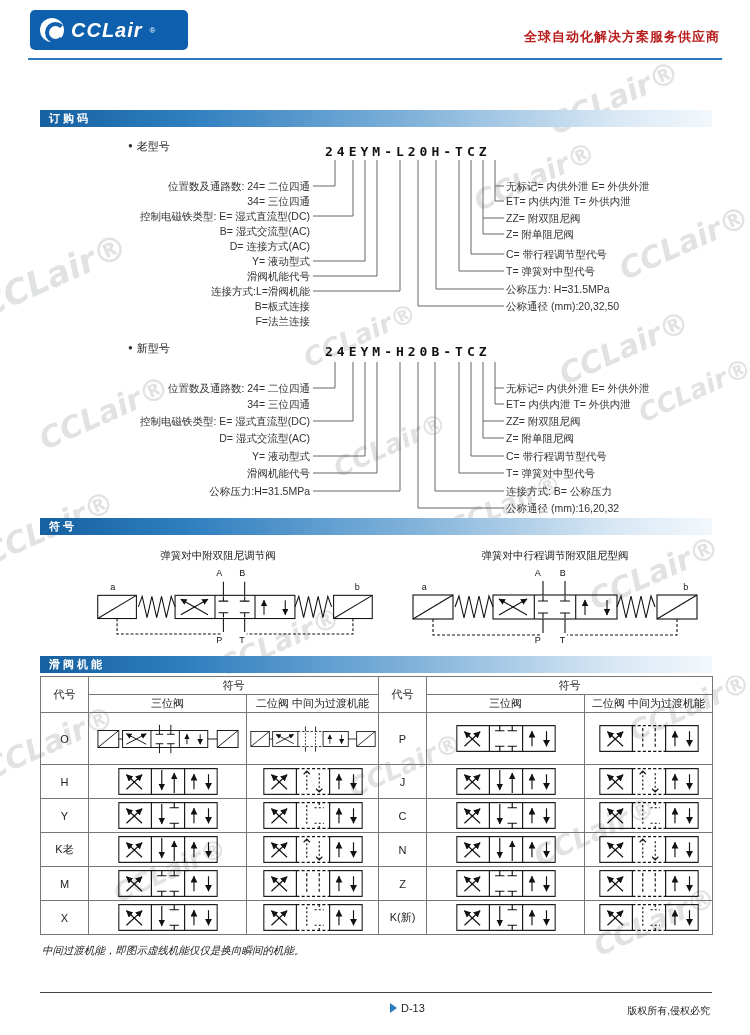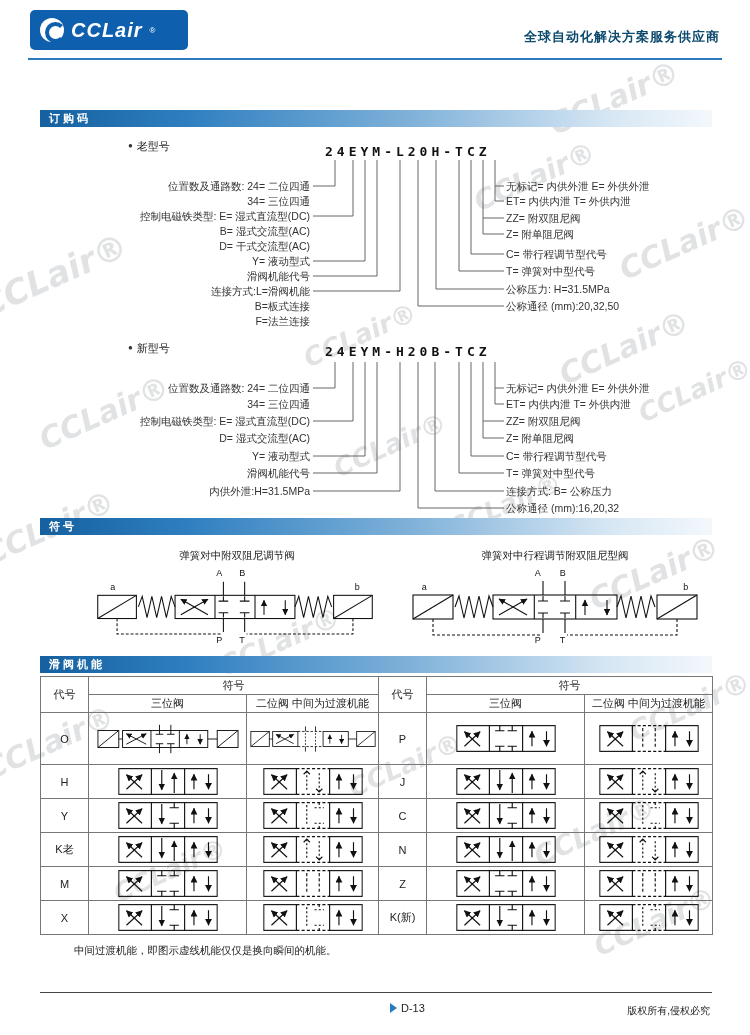--- a/index.html
+++ b/index.html
@@ -12,21 +12,21 @@
         transform:rotate(-24deg); font-family:"DejaVu Sans",sans-serif; pointer-events:none; white-space:nowrap; }
 
   
   .logo { position:absolute; left:30px; top:10px; width:158px; height:40px; background:#0e60ae; border-radius:5px;
           display:flex; align-items:center; gap:7px; padding:0 10px; }
   .logo-emblem { width:24px; height:24px; border-radius:50%; background:#fff; position:relative; flex:0 0 auto; }
   .logo-emblem::after { content:""; position:absolute; left:5px; top:4px; width:13px; height:13px; border-radius:50%;
           border:4px solid #0e60ae; border-right-color:transparent; }
   .logo-text { color:#fff; font-weight:bold; font-style:italic; font-size:20px; letter-spacing:1px; }
   .logo .reg { color:#fff; font-size:8px; vertical-align:super; }
-  .tagline { position:absolute; right:30px; top:28px; color:#0c4a6e; font-weight:bold; font-size:13px; letter-spacing:1px; }
+  .tagline { position:absolute; right:30px; top:28px; color:#b91c1c; font-weight:bold; font-size:13px; letter-spacing:1px; }
   .header-rule { position:absolute; left:28px; right:28px; top:58px; height:2px; background:#2a7abf; }
 
   
   .bar { position:absolute; left:40px; width:672px; height:17px; color:#fff; font-size:11px; font-weight:bold;
          line-height:17px; padding-left:9px; letter-spacing:3px;
          background:linear-gradient(90deg,#15609f 0%,#2f7fc0 22%,#7fb1d9 55%,#d7e7f4 85%,#f3f8fc 100%); }
 
   
   .model-label { position:absolute; left:128px; font-size:11px; color:#222; }
   .model-label .bullet { font-size:8px; vertical-align:2px; margin-right:4px; color:#333; }
@@ -54,21 +54,21 @@
   .spool-table thead tr { height:18px; }
   .spool-table tr.r-big { height:52px; }
   .spool-table tr.r-std { height:34px; }
   .cell-sym svg { display:block; margin:0 auto; }
 
   
   .note { position:absolute; left:42px; top:940px; width:668px; font-size:10.5px; color:#222; }
   .note-line1 { display:flex; align-items:center; gap:4px; white-space:nowrap; }
   .note-label { margin-right:2px; }
   .note-sym { flex:0 0 auto; }
-  .note-line2 { margin-left:32px; margin-top:4px; }
+  .note-line2 { margin-top:4px;font-style:italic; }
   .bottom-rule { position:absolute; left:40px; width:672px; top:992px; height:1px; background:#444; }
   .page-marker { position:absolute; left:390px; top:1002px; font-size:11px; color:#222; display:flex; align-items:center; gap:4px; }
   .page-marker .tri { width:0; height:0; border-left:7px solid #2a7abf; border-top:5px solid transparent; border-bottom:5px solid transparent; display:inline-block; }
   .copyright { position:absolute; right:40px; top:1004px; font-size:10px; color:#222; }
 </style>
 </head>
 <body>
 
 <svg width="0" height="0" style="position:absolute" aria-hidden="true">
   <defs>
@@ -247,21 +247,21 @@
 
   <div class="model-label" style="top:139px">
     <span class="bullet">●</span><span>老型号</span>
   </div>
   <div class="code" style="top:144px">24EYM-L20H-TCZ</div>
 
   <div class="annL" style="top:180px">位置数及通路数: 24= 二位四通</div>
   <div class="annL" style="top:195px">34= 三位四通</div>
   <div class="annL" style="top:210px">控制电磁铁类型: E= 湿式直流型(DC)</div>
   <div class="annL" style="top:225px">B= 湿式交流型(AC)</div>
-  <div class="annL" style="top:240px">D= 干式交流型(AC)</div>
+  <div class="annL" style="top:240px">D= 连接方式(AC)</div>
   <div class="annL" style="top:255px">Y= 液动型式</div>
   <div class="annL" style="top:270px">滑阀机能代号</div>
   <div class="annL" style="top:285px">连接方式:L=滑阀机能</div>
   <div class="annL" style="top:300px">B=板式连接</div>
   <div class="annL" style="top:315px">F=法兰连接</div>
 
   <div class="annR" style="top:180px">无标记= 内供外泄  E= 外供外泄</div>
   <div class="annR" style="top:195px">ET= 内供内泄  T= 外供内泄</div>
   <div class="annR" style="top:212px">ZZ= 附双阻尼阀</div>
   <div class="annR" style="top:228px">Z= 附单阻尼阀</div>
@@ -274,41 +274,41 @@
     <span class="bullet">●</span><span>新型号</span>
   </div>
   <div class="code" style="top:344px">24EYM-H20B-TCZ</div>
 
   <div class="annL" style="top:382px">位置数及通路数: 24= 二位四通</div>
   <div class="annL" style="top:398px">34= 三位四通</div>
   <div class="annL" style="top:415px">控制电磁铁类型: E= 湿式直流型(DC)</div>
   <div class="annL" style="top:432px">D= 湿式交流型(AC)</div>
   <div class="annL" style="top:450px">Y= 液动型式</div>
   <div class="annL" style="top:467px">滑阀机能代号</div>
-  <div class="annL" style="top:485px">内供外泄:H=31.5MPa</div>
+  <div class="annL" style="top:485px">公称压力:H=31.5MPa</div>
 
   <div class="annR" style="top:382px">无标记= 内供外泄  E= 外供外泄</div>
   <div class="annR" style="top:398px">ET= 内供内泄  T= 外供内泄</div>
   <div class="annR" style="top:415px">ZZ= 附双阻尼阀</div>
   <div class="annR" style="top:432px">Z= 附单阻尼阀</div>
   <div class="annR" style="top:450px">C= 带行程调节型代号</div>
   <div class="annR" style="top:467px">T= 弹簧对中型代号</div>
   <div class="annR" style="top:485px">连接方式: B= 公称压力</div>
   <div class="annR" style="top:502px">公称通径 (mm):16,20,32</div>
 
   <svg class="connectors" width="750" height="1035">
     <path d="M335,160 V186 H313 M353,160 V216 H313 M365,160 V261 H313 M377,160 V276 H313 M400,160 V291 H313"></path>
     <path d="M495,160 V201 H504 M495,186 H504 M483,160 V234 H504 M483,218 H504 M471,160 V254 H504 M459,160 V271 H504 M436,160 V289 H504 M418,160 V306 H504"></path>
     <path d="M335,362 V388 H313 M353,362 V421 H313 M365,362 V456 H313 M377,362 V473 H313 M400,362 V491 H313"></path>
     <path d="M495,362 V404 H504 M495,388 H504 M483,362 V438 H504 M483,421 H504 M471,362 V456 H504 M459,362 V473 H504 M435,362 V491 H504 M418,362 V508 H504"></path>
   </svg>
 
   <div class="bar" style="top:518px">符号</div>
 
-  <div class="diag-caption" style="left:92px;width:290px">弹簧对中附双阻尼调节阀</div>
+  <div class="diag-caption" style="left:73px;width:290px">弹簧对中附双阻尼调节阀</div>
   <div class="diag-caption" style="left:400px;width:310px">弹簧对中行程调节附双阻尼型阀</div>
 
   <div class="diag" style="left:90px;width:290px">
     <svg viewBox="0 0 300 80">
         <use href="#bigvalve"></use>
       </svg>
     <span class="portlbl pa">a</span>
     <span class="portlbl pb">b</span>
     <span class="portlbl pA">A</span>
     <span class="portlbl pB">B</span>

